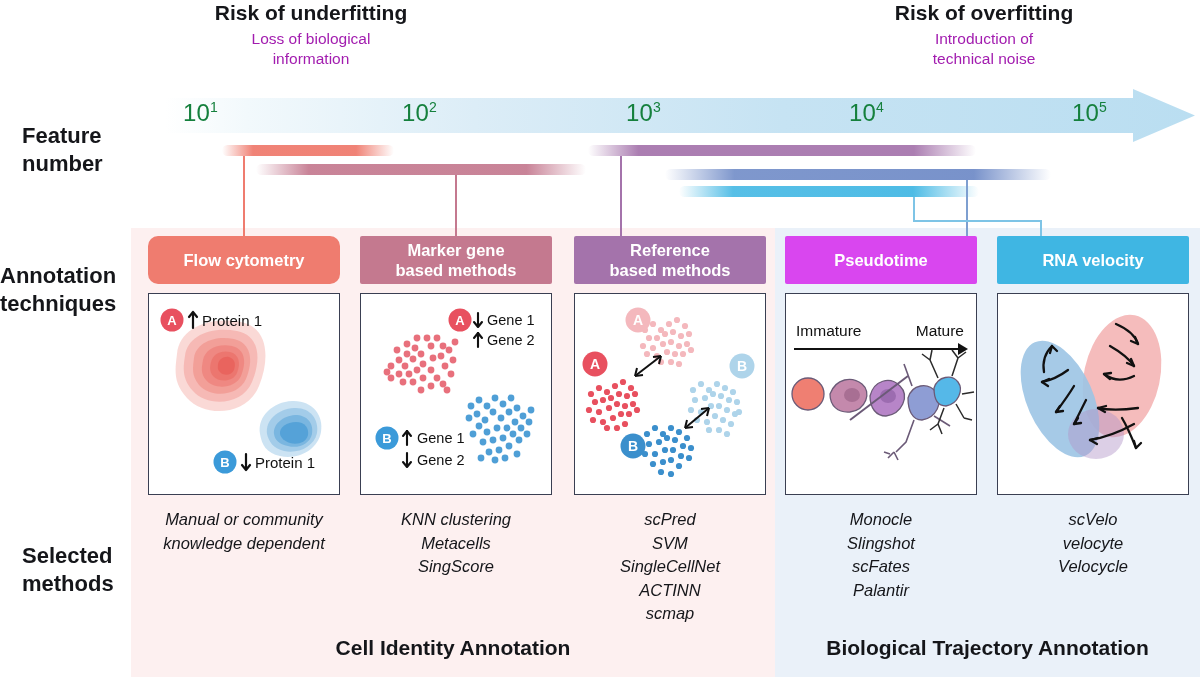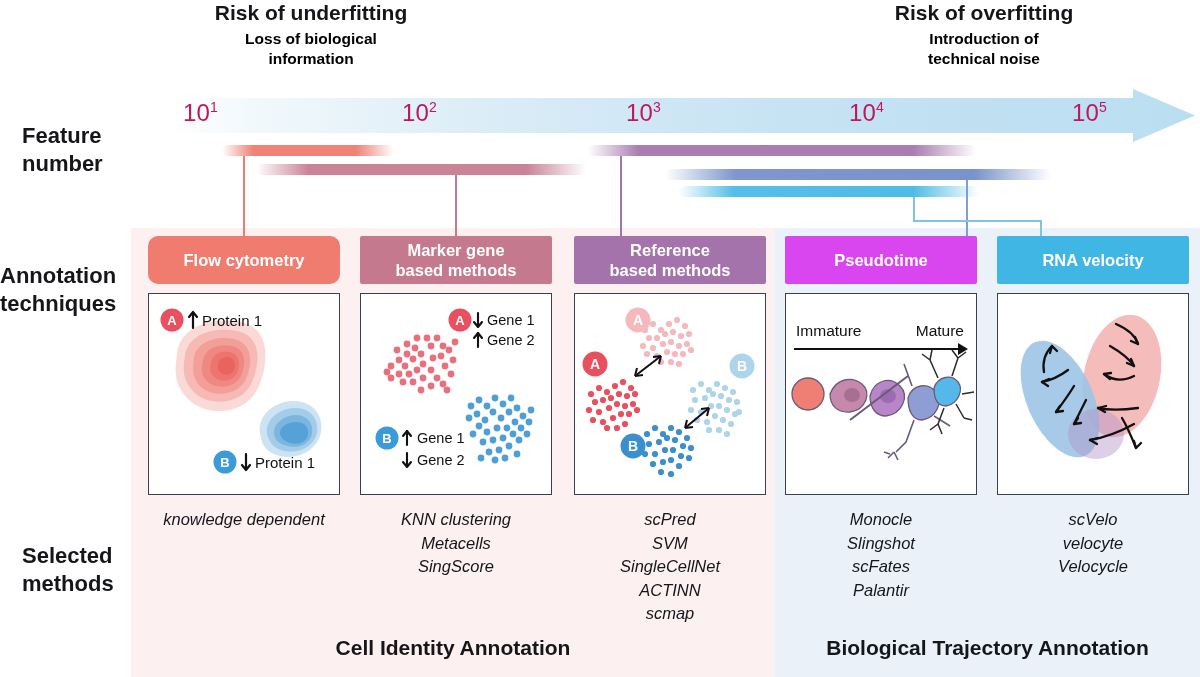--- a/index.html
+++ b/index.html
@@ -10,34 +10,34 @@
   }
   .stage{position:absolute;left:0;top:0;width:1164px;height:677px;}
 
   
   .bg-pink{position:absolute;left:131px;top:228px;width:644px;height:449px;background:#fdf0f0;}
   .bg-blue{position:absolute;left:775px;top:228px;width:425px;height:449px;background:#eaf1f9;}
 
   
   .risk{position:absolute;text-align:center;}
   .risk .risk-title{font-size:21px;font-weight:700;line-height:26px;color:#15161a;white-space:nowrap;}
-  .risk .risk-sub{font-size:15.5px;font-weight:700;line-height:19.5px;color:#000000;margin-top:3px;}
+  .risk .risk-sub{font-size:15.5px;font-weight:400;line-height:19.5px;color:#a21caf;margin-top:3px;}
   #risk-under{left:186px;top:0px;width:250px;}
   #risk-over{left:862px;top:0px;width:244px;}
 
   
   .rowlabel{position:absolute;font-size:22px;font-weight:700;line-height:28px;color:#15161a;margin-top:34px;}
   #lbl-feature{left:22px;top:88px;}
   #lbl-annot{left:0px;top:228px;}
   #lbl-selected{left:22px;top:508px;}
 
   
   #arrow-wrap{position:absolute;left:165px;top:89px;width:1030px;height:53px;}
   #arrow-wrap svg{display:block;}
-  .axis-tick{position:absolute;font-size:24px;font-weight:400;color:#be185d;top:99px;letter-spacing:.2px;}
+  .axis-tick{position:absolute;font-size:24px;font-weight:400;color:#15803d;top:99px;letter-spacing:.2px;}
   .axis-tick sup{font-size:14px;vertical-align:super;line-height:0;}
 
   
   .gbar{position:absolute;height:11px;border-radius:6px;}
 
   
   .vline{position:absolute;width:1.6px;}
   .hline{position:absolute;height:1.6px;}
 
   
@@ -527,20 +527,21 @@
           <path d="M136,130 C118,140 104,144 92,146"></path>
           <path d="M92,146 L100,144 M92,146 L99,150"></path>
           <path d="M124,124 C130,134 134,144 138,154"></path>
           <path d="M138,154 L136,147 M138,154 L143,149"></path>
         </g>
       </svg>
     </div>
   </div>
 
   <div class="methods" style="left:139px">
+    <div>Manual or community</div>
     <div>knowledge dependent</div>
   </div>
 
   <div class="methods" style="left:351px">
     <div>KNN clustering</div>
     <div>Metacells</div>
     <div>SingScore</div>
   </div>
 
   <div class="methods" style="left:565px">

